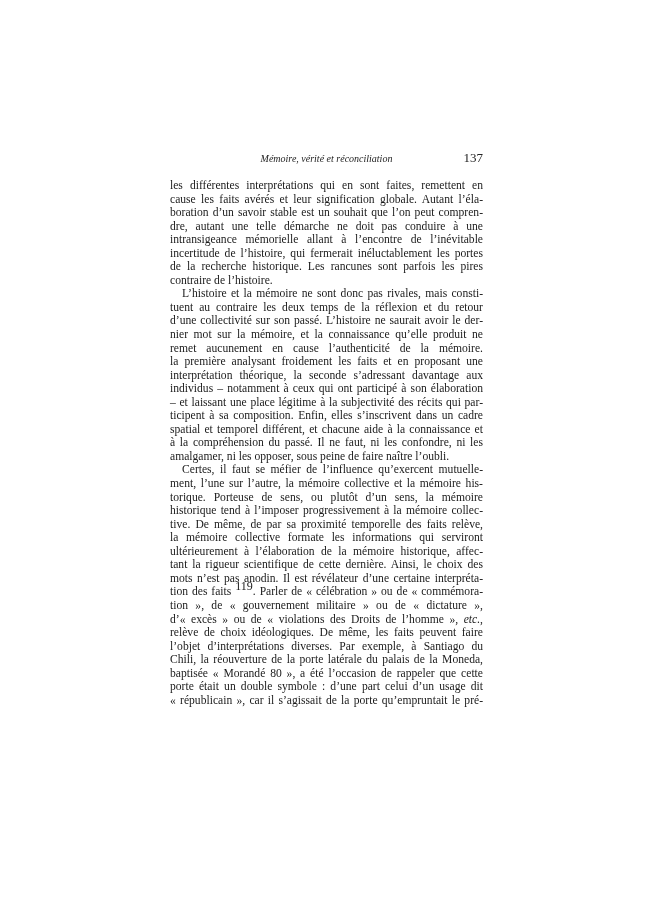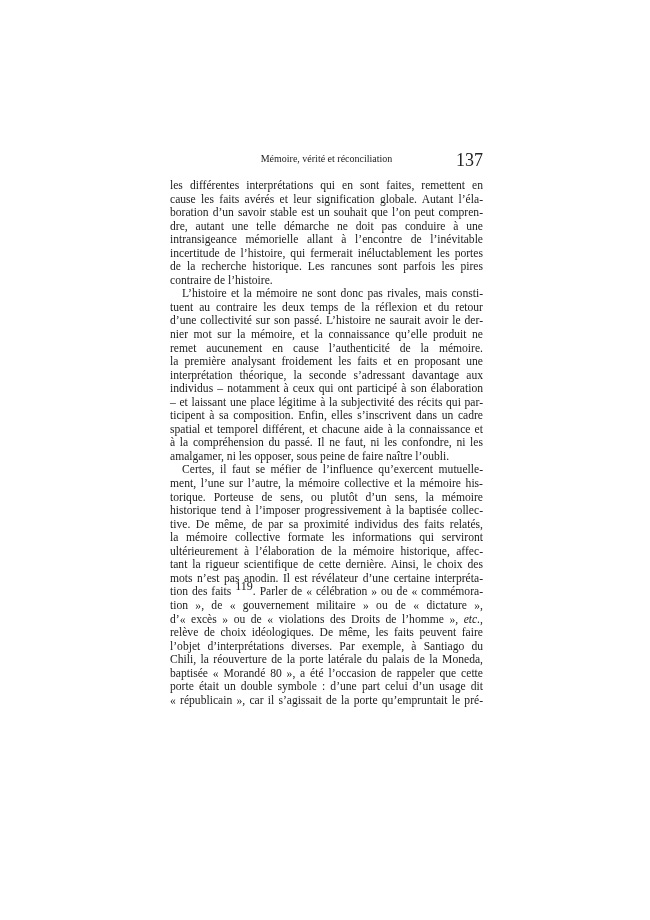--- a/index.html
+++ b/index.html
@@ -4,24 +4,24 @@
 <style>
   html, body { margin: 0; padding: 0; background: #ffffff; }
   body { width: 650px; height: 920px; position: relative; overflow: hidden; }
   .page { position: absolute; left: 0; top: 0; width: 650px; height: 920px; background: #fff; }
   .running-head {
     position: absolute; left: 170px; top: 150px; width: 313px; height: 16px;
     font-family: "Liberation Serif", serif; color: #222;
   }
   .running-title {
     position: absolute; left: 0; right: 0; text-align: center;
-    font-size: 10px; top: 3px;
+    font-style: italic; font-size: 10px; top: 3px;
   }
   .page-number {
-    position: absolute; right: 0; top: 0; font-size: 18px;
+    position: absolute; right: 0; top: 0; font-size: 13px;
   }
   .body-text {
     position: absolute; left: 170px; top: 179px; width: 313px;
     font-family: Liberation Serif, serif; font-size: 11.6px; line-height: 13.55px;
     color: #1a1a1a; text-align: justify; hyphens: manual;
   }
   .body-text p { margin: 0; text-indent: 0; }
   .line { display: block; text-align: justify; text-align-last: justify; white-space: nowrap; overflow: visible; }
   .line.last { text-align-last: left; }
   .sup { font-size: 12px; vertical-align: super; line-height: 0; }
@@ -59,22 +59,22 @@
       <span class="line">– et laissant une place légitime à la subjectivité des récits qui par-</span>
       <span class="line">ticipent à sa composition. Enfin, elles s’inscrivent dans un cadre</span>
       <span class="line">spatial et temporel différent, et chacune aide à la connaissance et</span>
       <span class="line">à la compréhension du passé. Il ne faut, ni les confondre, ni les</span>
       <span class="line last">amalgamer, ni les opposer, sous peine de faire naître l’oubli.</span>
     </p>
     <p>
       <span class="line" style="padding-left:12px">Certes, il faut se méfier de l’influence qu’exercent mutuelle-</span>
       <span class="line">ment, l’une sur l’autre, la mémoire collective et la mémoire his-</span>
       <span class="line">torique. Porteuse de sens, ou plutôt d’un sens, la mémoire</span>
-      <span class="line">historique tend à l’imposer progressivement à la baptisée collec-</span>
-      <span class="line">tive. De même, de par sa proximité individus des faits relatés,</span>
+      <span class="line">historique tend à l’imposer progressivement à la mémoire collec-</span>
+      <span class="line">tive. De même, de par sa proximité temporelle des faits relève,</span>
       <span class="line">la mémoire collective formate les informations qui serviront</span>
       <span class="line">ultérieurement à l’élaboration de la mémoire historique, affec-</span>
       <span class="line">tant la rigueur scientifique de cette dernière. Ainsi, le choix des</span>
       <span class="line">mots n’est pas anodin. Il est révélateur d’une certaine interpréta-</span>
       <span class="line"><span>tion des faits </span><span class="sup">119</span><span>. Parler de « célébration » ou de « commémora-</span></span>
       <span class="line">tion », de « gouvernement militaire » ou de « dictature »,</span>
       <span class="line"><span>d’« excès » ou de « violations des Droits de l’homme », </span><span class="it">etc.</span><span>,</span></span>
       <span class="line">relève de choix idéologiques. De même, les faits peuvent faire</span>
       <span class="line">l’objet d’interprétations diverses. Par exemple, à Santiago du</span>
       <span class="line">Chili, la réouverture de la porte latérale du palais de la Moneda,</span>

